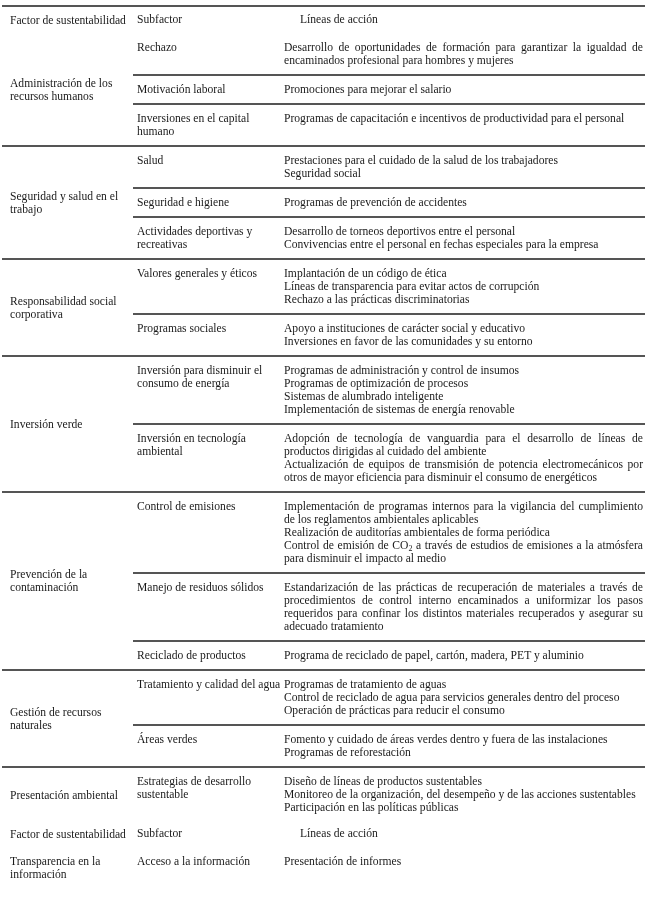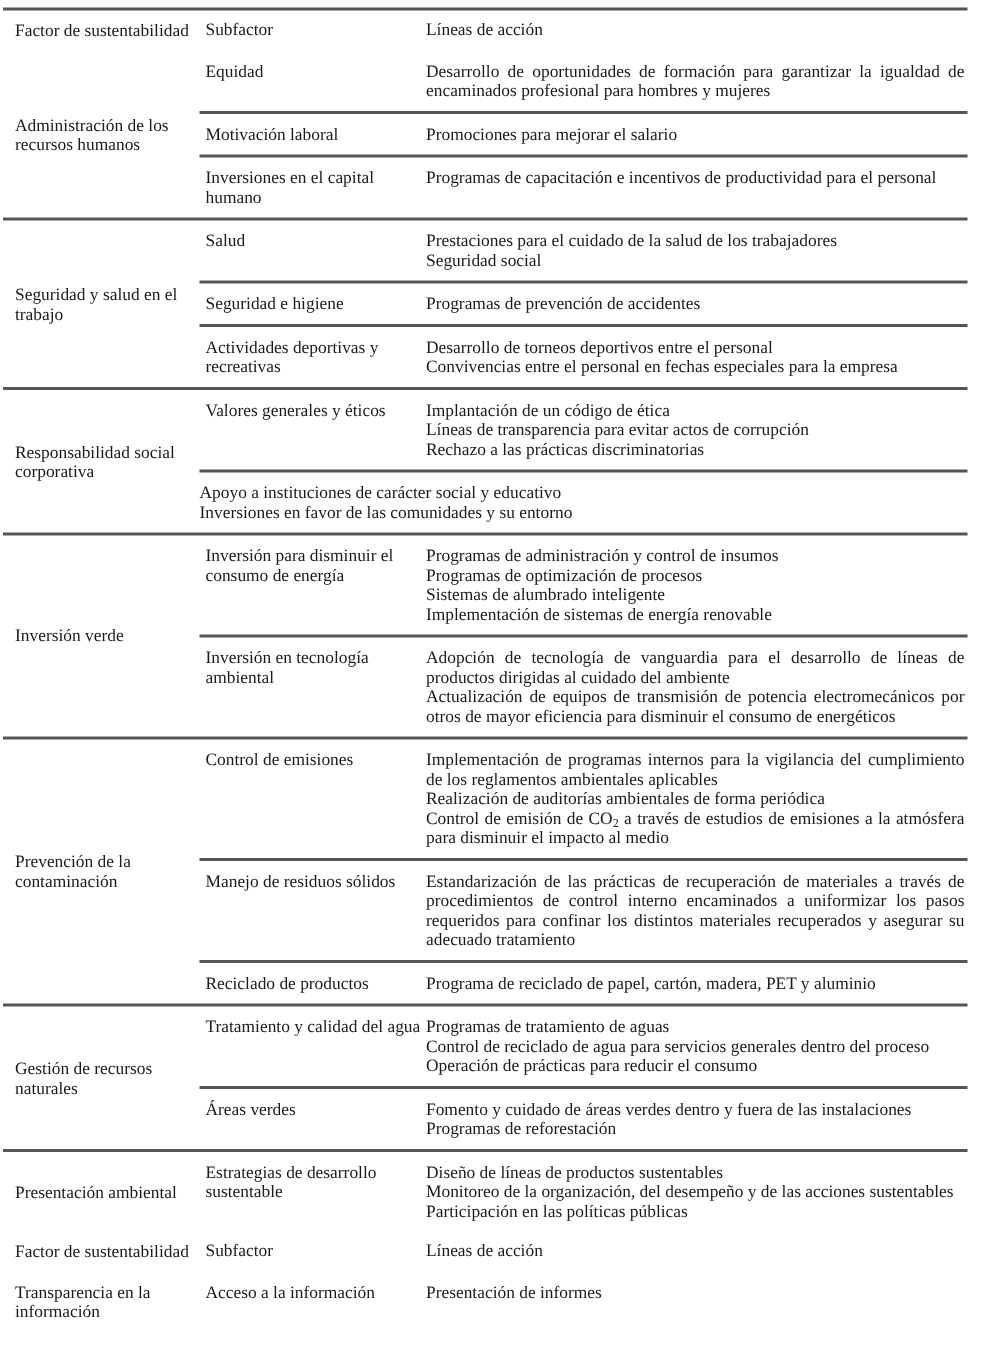--- a/index.html
+++ b/index.html
@@ -16,42 +16,42 @@
       position: absolute; left: 8px; width: 122px;
       top: 50%; transform: translateY(-50%);
     }
     .factor.topalign { top: 7px; transform: none; }
     .subs { margin-left: 131px; }
     .sub { display: flex; padding: 7px 0 7px 0; }
     .sub + .sub { border-top: 2px solid #555; }
     .sub .name { width: 147px; padding-left: 4px; flex: none; }
     .sub .acts { flex: 1; padding-right: 2px; }
     .sub .acts div { text-align: justify; }
-    .hdr .sub { padding: 6px 0 8px 0; }
+    .hdr .sub { padding: 6px 0 8px 0; gap: 16px; }
     sub { font-size: 8px; line-height: 0; vertical-align: -2px; }
   </style>
 </head>
 <body>
 
 <div id="tbl">
   <div class="grp top hdr">
     <div class="factor topalign">Factor de sustentabilidad</div>
     <div class="subs">
       <div class="sub">
         <div class="name">Subfactor</div>
         <div class="acts">Líneas de acción</div>
       </div>
     </div>
   </div>
   <div id="body1">
       <div class="grp">
         <div class="factor">Administración de los recursos humanos</div>
         <div class="subs">
           <div class="sub">
-            <div class="name">Equidad</div>
+            <div class="name">Rechazo</div>
             <div class="acts">
               <div>Desarrollo de oportunidades de formación para garantizar la igualdad de encaminados profesional para hombres y mujeres</div>
             </div>
           </div>
           <div class="sub">
             <div class="name">Motivación laboral</div>
             <div class="acts">
               <div>Promociones para mejorar el salario</div>
             </div>
           </div>
@@ -93,20 +93,21 @@
         <div class="subs">
           <div class="sub">
             <div class="name">Valores generales y éticos</div>
             <div class="acts">
               <div>Implantación de un código de ética</div>
               <div>Líneas de transparencia para evitar actos de corrupción</div>
               <div>Rechazo a las prácticas discriminatorias</div>
             </div>
           </div>
           <div class="sub">
+            <div class="name">Programas sociales</div>
             <div class="acts">
               <div>Apoyo a instituciones de carácter social y educativo</div>
               <div>Inversiones en favor de las comunidades y su entorno</div>
             </div>
           </div>
         </div>
       </div>
       <div class="grp">
         <div class="factor">Inversión verde</div>
         <div class="subs">

